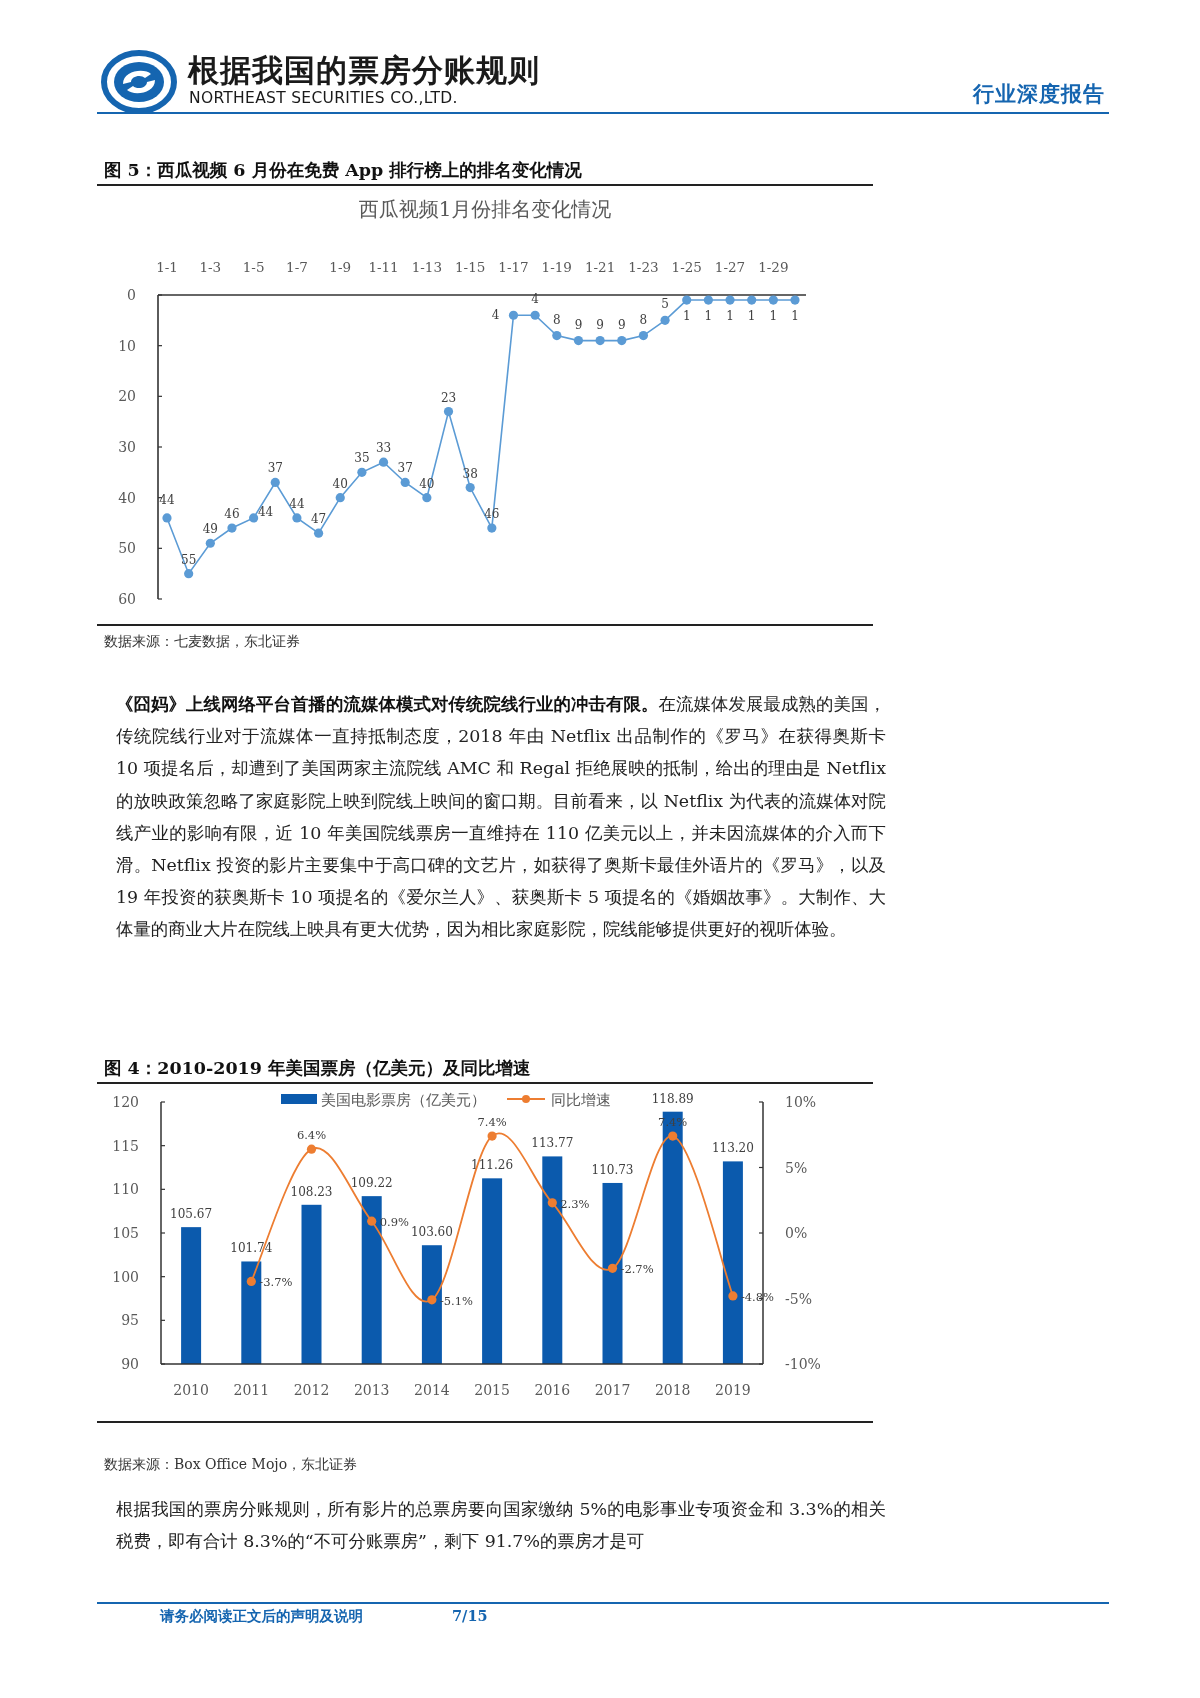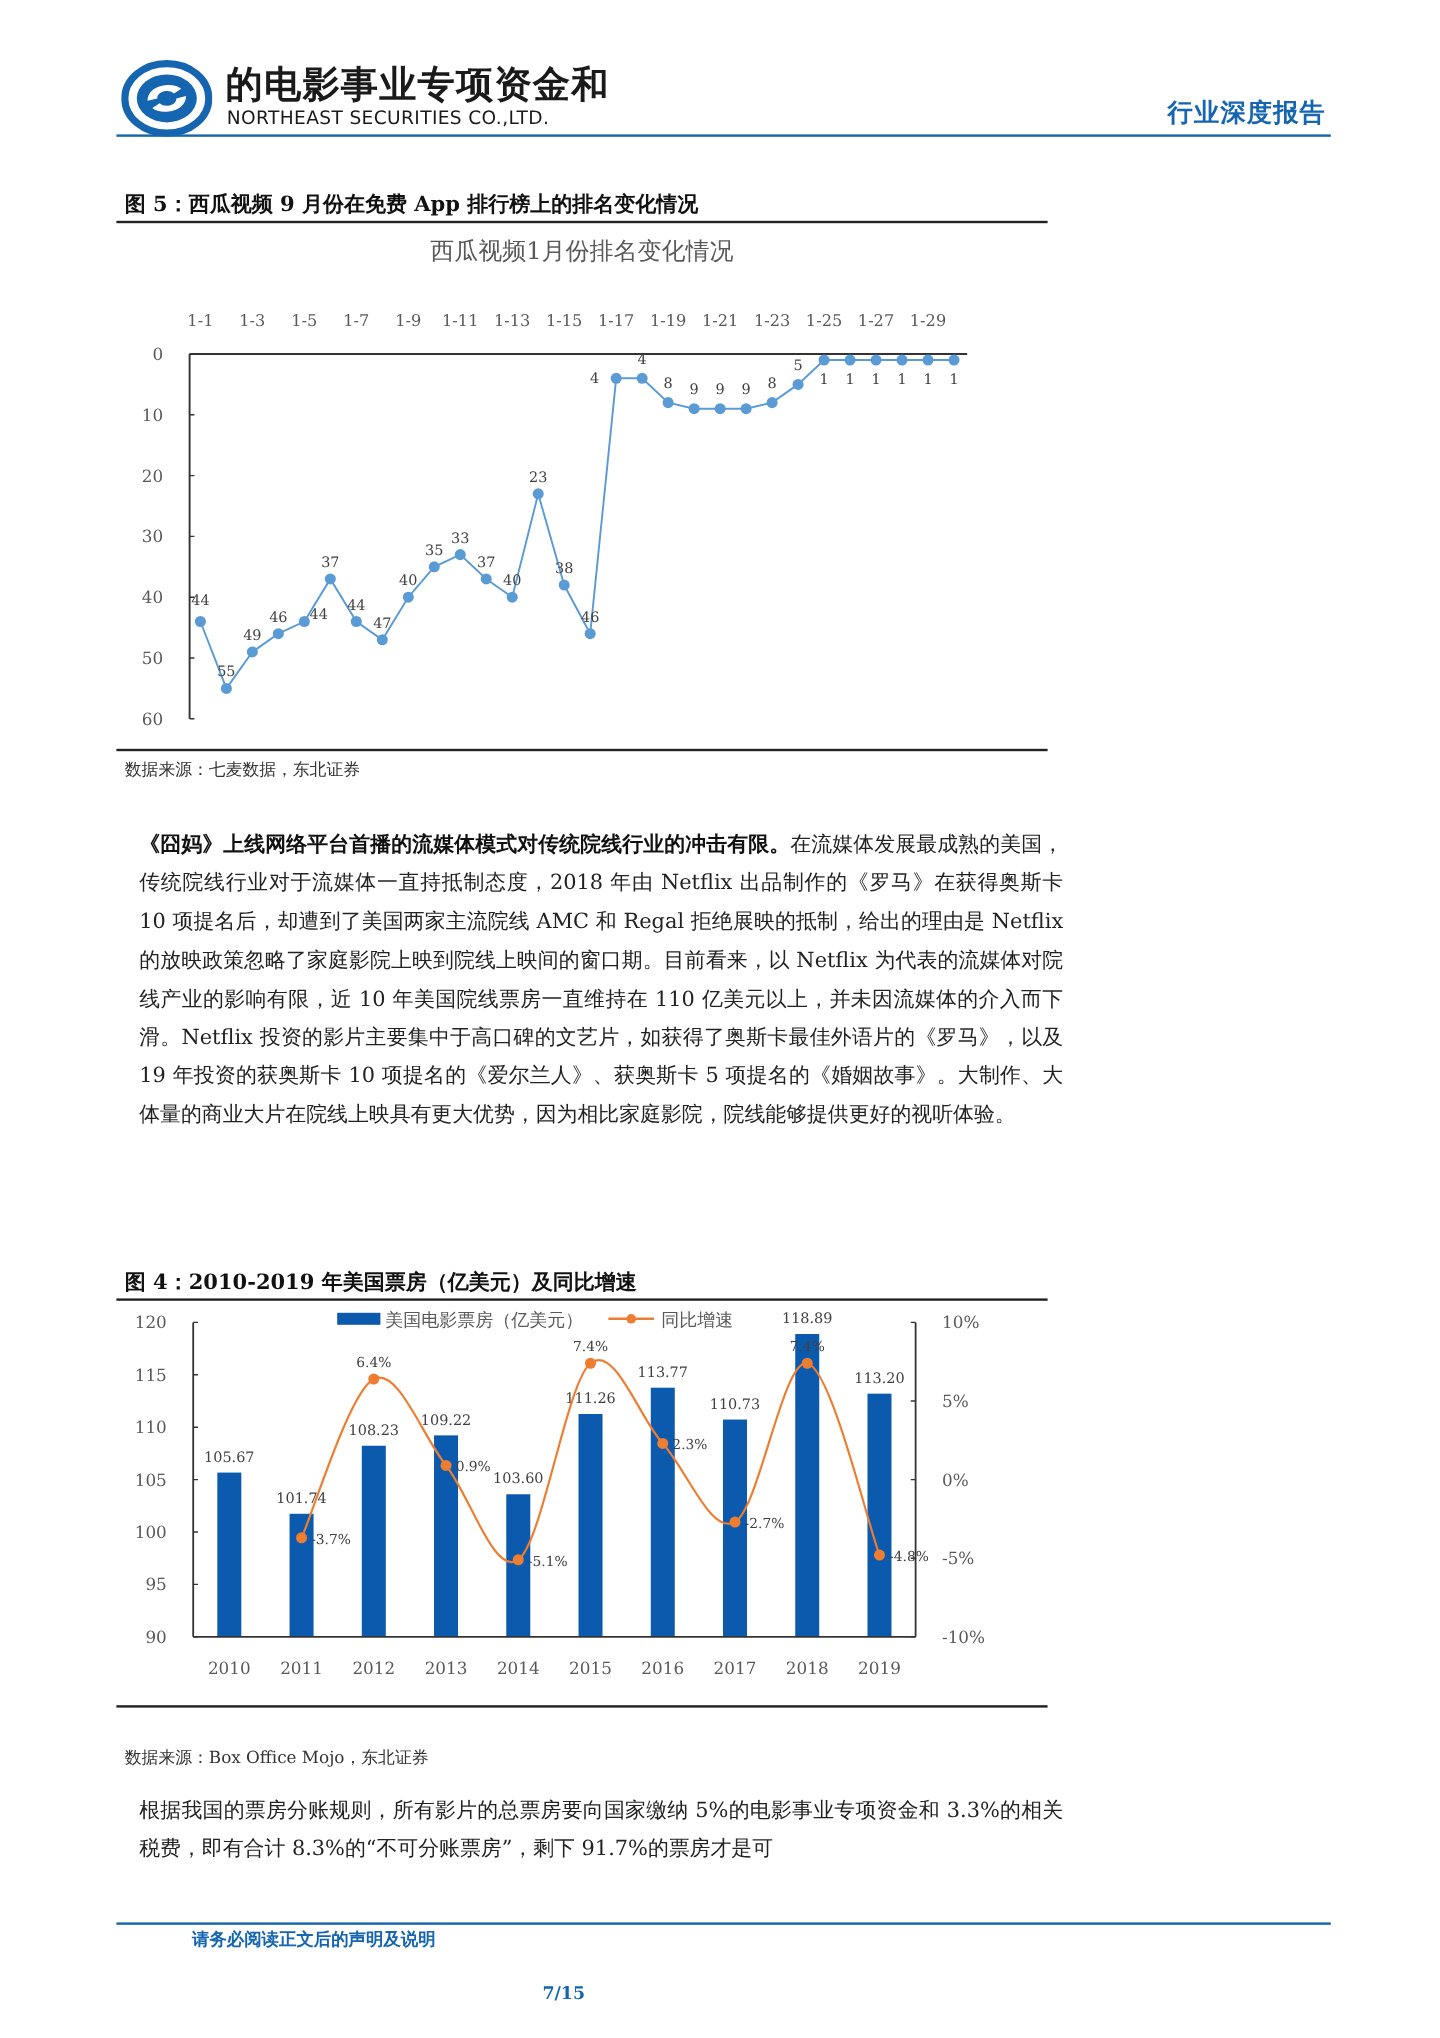--- a/index.html
+++ b/index.html
@@ -15,40 +15,40 @@
                  font-size: 21px; color: #1565b0; letter-spacing: 1px; }
   .header-rule { left: 97px; top: 112px; width: 1012px; height: 2px; background: #1565b0; }
   .fig-caption { left: 104px; font-family: "DejaVu Serif", serif; font-weight: bold; font-size: 17.5px; color: #111; }
   .fig-rule { left: 97px; width: 776px; height: 2px; background: #222; }
   .source { left: 104px; font-size: 14px; color: #333; }
   .para { left: 104px; width: 770px; font-size: 17.4px; line-height: 32.2px; color: #222; text-align: justify; margin-left: 12px; }
   .para b { font-weight: bold; color: #111; }
   .footer-rule { left: 97px; top: 1602px; width: 1012px; height: 2px; background: #1565b0; }
   .footer-text { left: 160px; top: 1607px; font-family: "DejaVu Sans", sans-serif; font-weight: bold; font-size: 14.5px;
                  color: #1565b0; }
-  .page-num { left: 452px; top: 1607px; font-size: 14.5px; color: #1565b0; font-weight: bold; margin-top: 46px; }
+  .page-num { left: 452px; top: 1607px; font-size: 14.5px; color: #1565b0; font-weight: bold; }
   svg text { font-family: "DejaVu Serif", "Liberation Serif", serif; }
 </style>
 </head>
 <body>
 
 <div class="abs logo-mark">
   <svg width="76" height="64" viewBox="0 0 76 64">
     <ellipse cx="38" cy="32" rx="35" ry="29" fill="none" stroke="#1565b0" stroke-width="6"></ellipse>
     <ellipse cx="38" cy="32" rx="25" ry="20" fill="#1565b0"></ellipse>
     <path d="M22 34 C22 20, 44 18, 50 24 L44 28 C40 24, 30 26, 30 32 Z" fill="#ffffff"></path>
     <path d="M54 30 C54 44, 32 46, 26 40 L32 36 C36 40, 46 38, 46 32 Z" fill="#ffffff"></path>
   </svg>
 </div>
-<div class="abs company-cn">的电影事业专项资金和</div>
+<div class="abs company-cn">根据我国的票房分账规则</div>
 <div class="abs company-en">NORTHEAST SECURITIES CO.,LTD.</div>
 <div class="abs report-type">行业深度报告</div>
 <div class="abs header-rule"></div>
 
-<div class="abs fig-caption" style="top:158px;">图 5：西瓜视频 9 月份在免费 App 排行榜上的排名变化情况</div>
+<div class="abs fig-caption" style="top:158px;">图 5：西瓜视频 6 月份在免费 App 排行榜上的排名变化情况</div>
 <div class="abs fig-rule" style="top:184px;"></div>
 <div class="abs" style="left:97px; top:186px; width:776px; height:436px;">
   <svg id="chart1" width="776" height="436">
       <text x="388" y="30" text-anchor="middle" font-size="20" fill="#595959">西瓜视频1月份排名变化情况</text>
       <line x1="61" y1="109" x2="709" y2="109" stroke="#333" stroke-width="1.6"></line>
       <line x1="61" y1="109" x2="61" y2="413" stroke="#333" stroke-width="1.6"></line>
       <line x1="61" y1="109" x2="65" y2="109" stroke="#333" stroke-width="1.2"></line>
       <text x="39" y="114" text-anchor="end" font-size="14" fill="#595959">0</text>
       <line x1="61" y1="159.66666666666666" x2="65" y2="159.66666666666666" stroke="#333" stroke-width="1.2"></line>
       <text x="39" y="164.66666666666666" text-anchor="end" font-size="14" fill="#595959">10</text>

